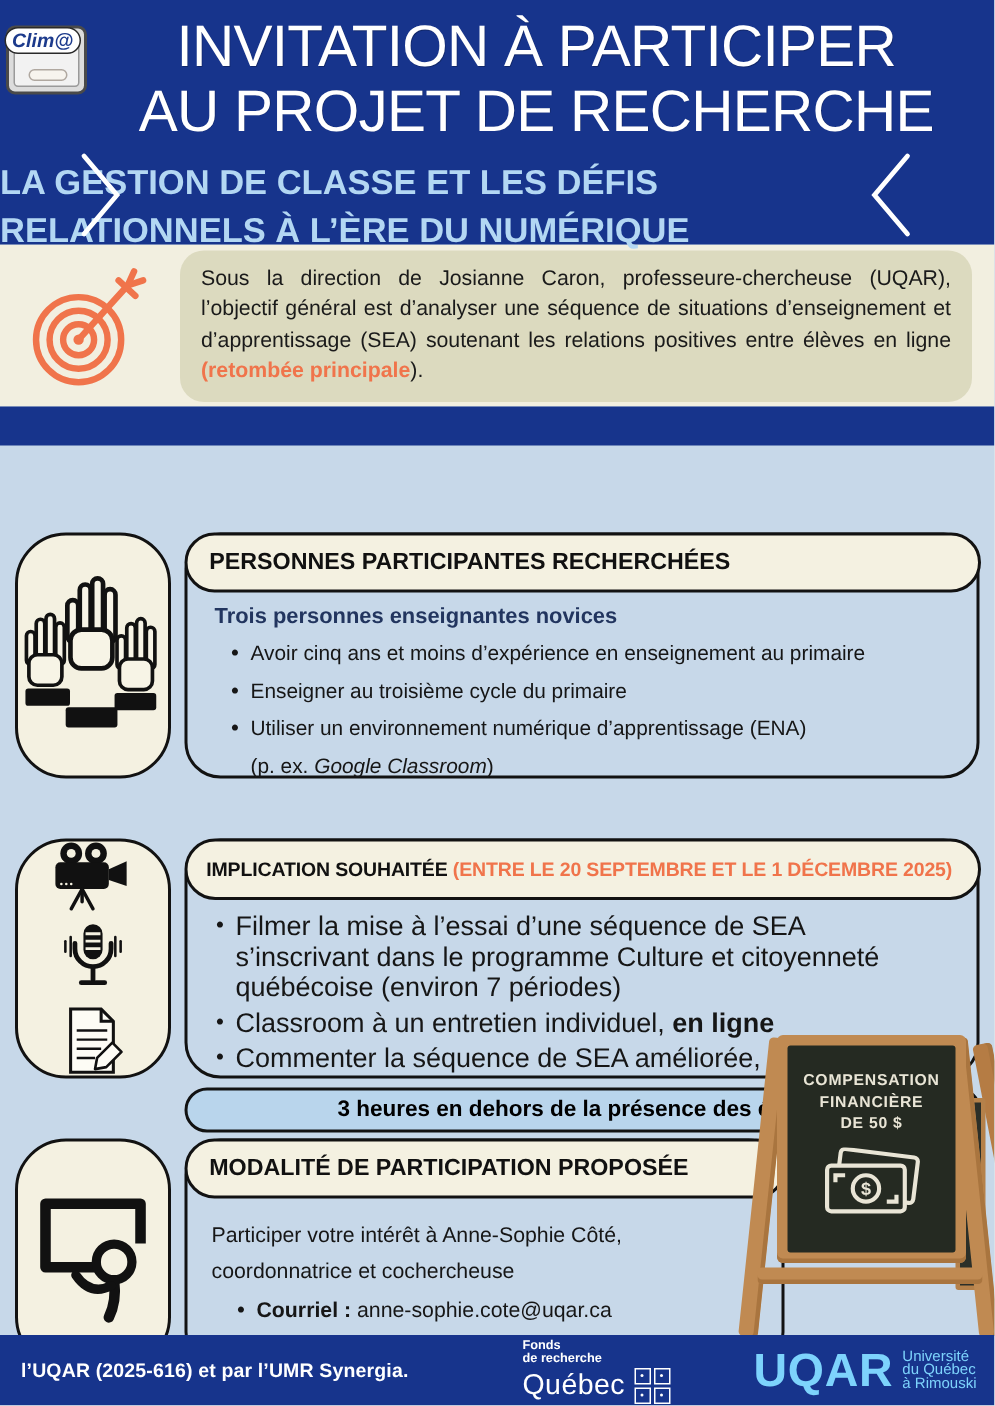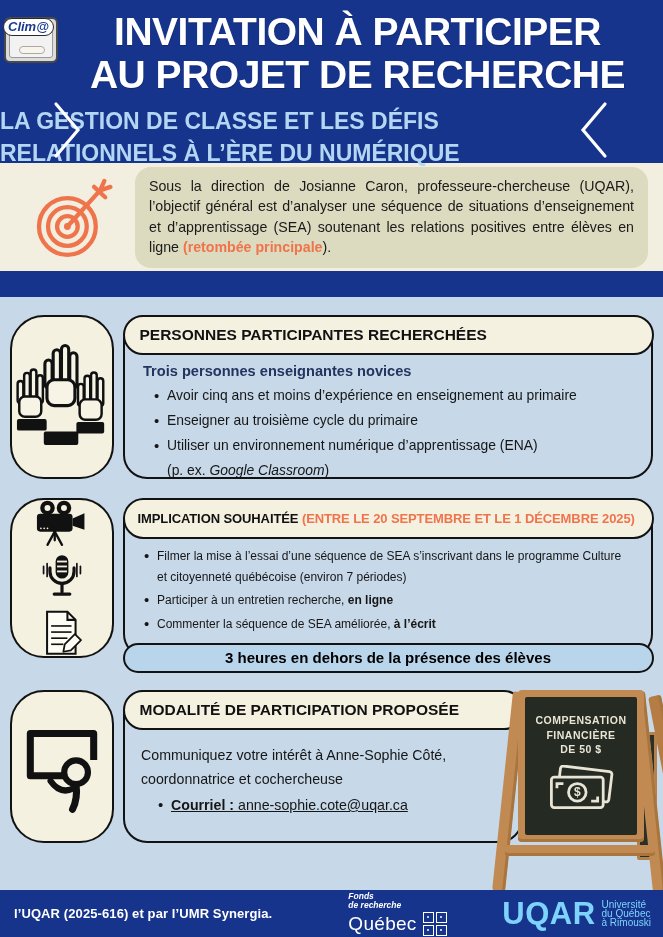--- a/index.html
+++ b/index.html
@@ -14,57 +14,57 @@
   .clima-logo { position:absolute; top:5px; left:4px; width:56px; height:50px;margin-top:12px; }
   .monitor { width:54px; height:46px; background:#dcdcdc; border:2.5px solid #4a4a4a;
              border-radius:6px; position:relative; }
   .monitor-screen { position:absolute; inset:3px; background:#f2f2f2; border:1px solid #9a9a9a; border-radius:3px; }
   .clima-text { position:absolute; top:1px; left:-1px; background:#ffffff; border:1.5px solid #2a2a2a;
                 border-radius:9px; padding:0 4px 1px 4px; color:#1c3a8c; font-weight:bold;
                 font-style:italic; font-size:13px; white-space:nowrap; }
   .clima-pill { position:absolute; bottom:7px; left:13px; width:26px; height:8px;
                 border:1px solid #b0a8a0; border-radius:4px; background:#f7f4ee; }
   .title { padding-top:10px; padding-left:52px; text-align:center;
-           font-weight:700; font-size:39px; line-height:43px; letter-spacing:-0.5px;
+           font-weight:400; font-size:39px; line-height:43px; letter-spacing:-0.5px;
            text-shadow:0.5px 0.5px 0 rgba(0,0,0,0.25); }
   .subtitle { margin-top:9px; text-align:left; color:#b3d7f3; font-weight:700;
               font-size:23px; line-height:32px; }
   .chev { position:absolute; top:101px; }
   .chev.left { left:52px; } .chev.right { right:54px; }
   
-  .objective { height:108px; background:#f2efe0; display:flex; align-items:center; padding:0 15px 0 33px; }
+  .objective { height:108px; background:#f2efe0; display:flex; align-items:center; padding:0 15px 0 18px; }
   .objective-box { flex:1; margin-left:16px; background:#dcdabf; border-radius:16px;
                    padding:9px 14px 10px 14px; font-size:14.2px; line-height:20.5px;
                    text-align:justify; color:#1a1a1a; }
   .hl-orange { color:#f0744b; font-weight:bold; }
   .divider { height:26px; background:#17348c; }
   
   .main { height:593px; padding:18px 10px 0 10px; }
-  .card-row { display:flex; gap:9px; align-items:stretch; }
+  .card-row { display:flex; gap:9px; align-items:stretch;margin-top:40px; }
   .row1 { height:164px; margin-bottom:19px; }
   .row2 { height:160px; margin-bottom:32px;justify-content:center; }
   .row3 { height:153px; }
   .icon-box { width:104px; min-width:104px; background:#f4f1e1; border:2.5px solid #121212;
               border-radius:34px; display:flex; flex-direction:column; align-items:center;
               justify-content:center; gap:5px; }
   .content-card { flex:1; border:2.5px solid #121212; border-radius:24px;
                   display:flex; flex-direction:column; position:relative; }
   .content-card.narrow { flex:0 0 400px; }
   .card-header { margin:-2.5px; background:#f4f1e1; border:2.5px solid #121212; border-radius:24px;
                  padding:9px 15px; font-weight:700; color:#111; font-size:15.5px; white-space:nowrap; }
   .card-header.tight { font-size:13px; letter-spacing:-0.1px; padding:11px 13px; }
   .orange { color:#f0744b; }
   .card-body { padding:4px 24px 6px 16px; font-size:13.9px; color:#161616; }
   .card-sub { font-weight:700; color:#22355f; padding:7px 0 1px 2px; font-size:14.6px; }
   .bullets { list-style:none; margin-top:3px; padding-left:26px; }
   .row1 .bullets li { line-height:25px; position:relative; }
   .row2 .bullets { padding-left:16px; margin-top:6px; }
-  .row2 .bullets li { line-height:20.5px; position:relative; margin-bottom:3px; font-size:12px; }
+  .row2 .bullets li { line-height:20.5px; position:relative; margin-bottom:3px; font-size:18px; }
   .row3 .bullets { padding-left:30px; margin-top:2px; }
-  .row3 .bullets li { line-height:24px; position:relative;text-decoration:underline; }
+  .row3 .bullets li { line-height:24px; position:relative; }
   .bullets li::before { content:"\2022"; position:absolute; left:-13px; font-size:15px; }
   .cont-line { padding-left:26px; line-height:25px; }
   .band { margin:auto -2.5px -2.5px -2.5px; background:#b9d5ec; border:2.5px solid #121212;
           border-radius:18px; text-align:center; font-weight:700; font-size:15px;
           padding:4px 8px 5px 8px; color:#000000; }
   .row3-body { padding:16px 12px 0 16px; font-size:14.2px; line-height:24px; color:#161616; }
   
   .chalkboard { position:absolute; left:505px; top:690px; width:154px; height:206px; z-index:1; }
   .leg { position:absolute; width:13px; background:#c08a52; border-radius:3px;
          box-shadow:inset -3px 0 0 #a9753f; }
@@ -79,21 +79,21 @@
            background:#c08a52; padding:7px; border-radius:4px; box-shadow:inset 0 -3px 0 #a9753f; }
   .board-inner { width:100%; height:100%; background:#252a22; display:flex; flex-direction:column;
                  align-items:center; color:#e9e5d6; border-radius:2px; }
   .chalk-text { margin-top:16px; font-size:10.5px; font-weight:700; letter-spacing:0.5px;
                 line-height:14.5px; text-align:center; }
   
   .footer { position:relative; z-index:2; height:47px; background:#17348c; color:#fff;
             display:flex; align-items:center; padding:0 12px 0 14px; }
   .footer-note { font-size:13px; line-height:18px; font-weight:700; letter-spacing:0.1px; }
   .frq { margin-left:76px; }
-  .frq-top { font-size:8.5px; font-style:italic; font-weight:700; line-height:9.5px; }
+  .frq-top { font-size:8.5px; font-weight:700; line-height:9.5px; }
   .frq-bottom { display:flex; align-items:center; margin-top:1px; }
   .frq-name { font-size:19px; letter-spacing:0.3px; }
   .flag { display:grid; grid-template-columns:repeat(2,11px); grid-auto-rows:11px; gap:2px; margin-left:6px; }
   .sq { border:1.5px solid #fff; position:relative; }
   .sq::after { content:""; position:absolute; left:3px; top:3px; width:2.5px; height:2.5px;
                background:#fff; border-radius:50%; }
   .uqar { margin-left:auto; display:flex; align-items:center; gap:6px; color:#7dd3fc; }
   .uqar-name { font-size:31px; font-weight:700; letter-spacing:0.5px; }
   .uqar-sub { font-size:10px; line-height:9px; }
 </style>
@@ -239,41 +239,41 @@
               <line x1="14" y1="52" x2="32" y2="52"></line>
             </g>
           <path d="M49,37 l9,9 -15,15 -11,2 2,-11 z" fill="#fdfcf5" stroke="#111" stroke-width="2.6" stroke-linejoin="round"></path>
         </svg>
       </div>
       <div class="content-card">
         <div class="card-header tight"><span>IMPLICATION SOUHAITÉE </span><span class="orange">(ENTRE LE 20 SEPTEMBRE ET LE 1 DÉCEMBRE 2025)</span></div>
         <div class="card-body">
           <ul class="bullets">
             <li><span>Filmer la mise à l’essai d’une séquence de SEA s’inscrivant dans le programme Culture et citoyenneté québécoise (environ 7 périodes)</span></li>
-            <li><span>Participer à un entretien recherche, </span><b>en ligne</b></li>
+            <li><span>Classroom à un entretien individuel, </span><b>en ligne</b></li>
             <li><span>Commenter la séquence de SEA améliorée, </span><b>à l’écrit</b></li>
           </ul>
         </div>
         <div class="band">3 heures en dehors de la présence des élèves</div>
       </div>
     </div>
 
     <div class="card-row row3">
       <div class="icon-box">
         <svg width="88" height="104" viewBox="0 0 100 112">
           <path d="M86,48 v-30 h-72 v48 h42" fill="none" stroke="#111" stroke-width="8" stroke-linejoin="round"></path>
           <circle cx="66" cy="62" r="13.5" fill="#f4f1e1" stroke="#111" stroke-width="7"></circle>
           <path d="M66,76 q2,16 -4,28" fill="none" stroke="#111" stroke-width="8" stroke-linecap="round"></path>
           <path d="M64,80 q-16,8 -27,-8" fill="none" stroke="#111" stroke-width="7" stroke-linecap="round"></path>
         </svg>
       </div>
       <div class="content-card narrow">
         <div class="card-header">MODALITÉ DE PARTICIPATION PROPOSÉE</div>
         <div class="row3-body">
-          <div>Communiquez votre intérêt à Anne-Sophie Côté,</div>
+          <div>Participer votre intérêt à Anne-Sophie Côté,</div>
           <div>coordonnatrice et cochercheuse</div>
           <ul class="bullets">
             <li><b>Courriel : </b><span>anne-sophie.cote@uqar.ca</span></li>
           </ul>
         </div>
       </div>
     </div>
   </div>
 
   <div class="chalkboard">

